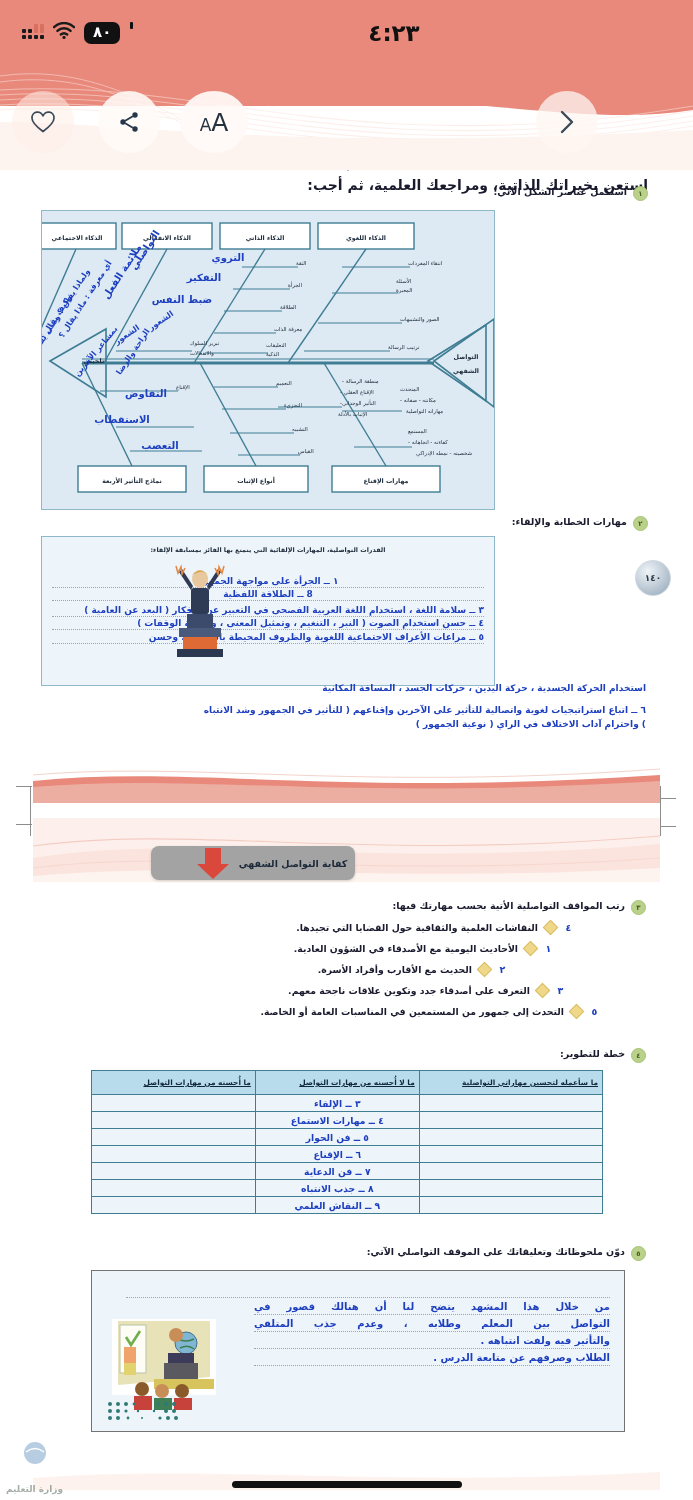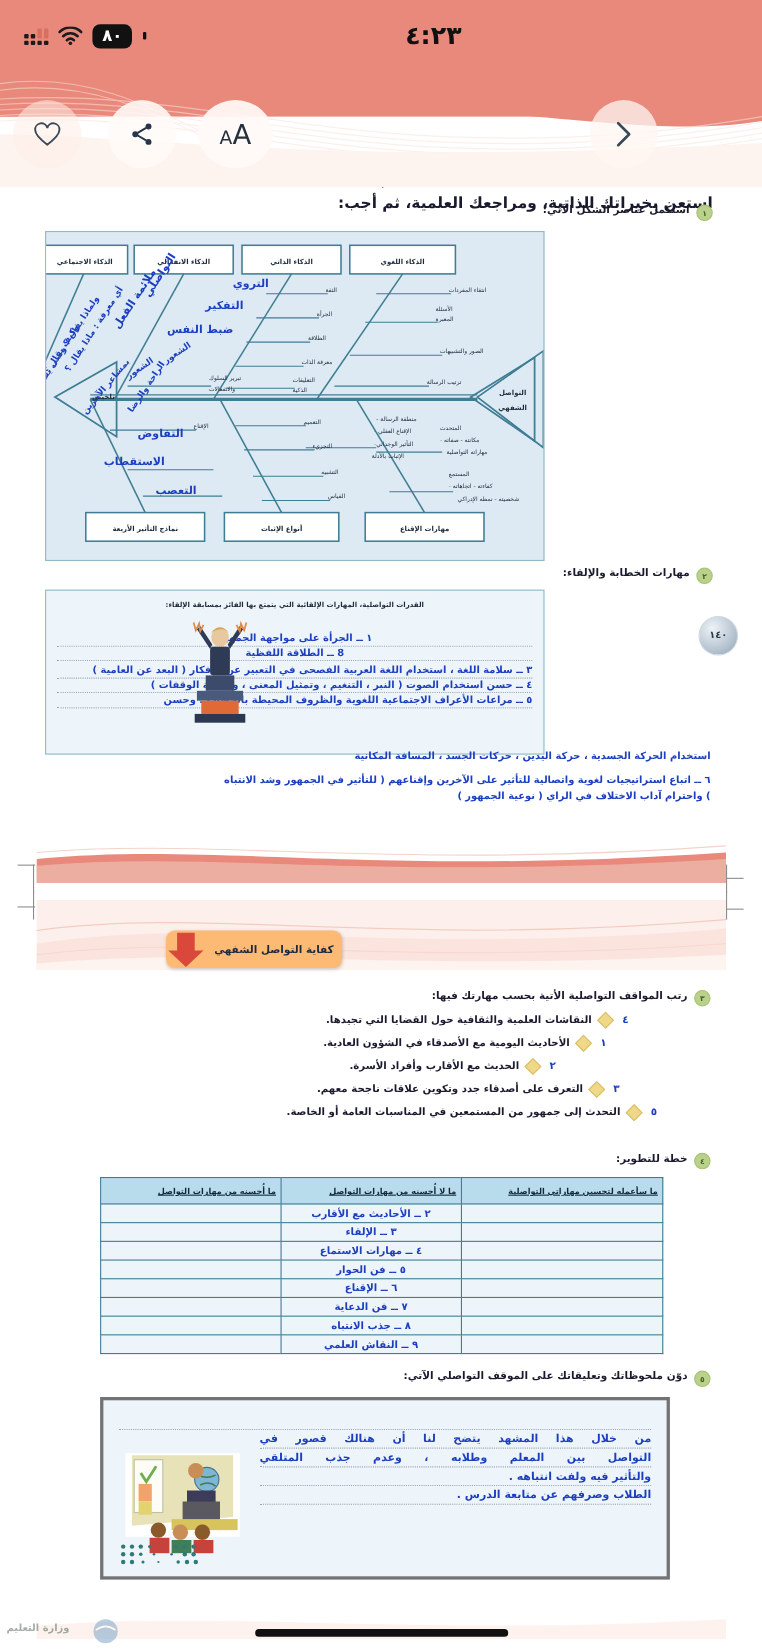--- a/index.html
+++ b/index.html
@@ -8,21 +8,21 @@
     background:#ffffff;
     font-family:"DejaVu Sans","Liberation Sans",sans-serif;
     position:relative;
   }
   
   #status-bar{
     position:absolute;top:0;left:0;width:693px;height:72px;
     background:#e8897b;
     z-index:40;
   }
-  #status-left{position:absolute;left:22px;top:22px;display:flex;align-items:center;gap:9px;}
+  #status-left{position:absolute;left:22px;top:22px;display:flex;align-items:flex-start;gap:9px;}
   .battery{
     background:#111;color:#fff;border-radius:7px;
     font-size:15px;font-weight:700;padding:2px 9px 3px;
     line-height:1.1;letter-spacing:0.5px;
   }
   .battery-nub{width:3px;height:7px;background:#111;border-radius:1px;margin-inline-end:1px;}
   .wifi-icon{width:22px;height:17px;position:relative;}
   .sig-icon{display:flex;align-items:flex-end;gap:2px;height:17px;}
   .sig-col{display:flex;flex-direction:column;gap:2px;justify-content:flex-end;}
   .sig-d{width:4px;height:4px;background:#1b1b1b;border-radius:1px;}
@@ -108,22 +108,22 @@
   #page-badge{
     position:absolute;right:22px;top:560px;width:34px;height:34px;border-radius:50%;
     background:radial-gradient(circle at 35% 30%,#eef3f7,#aebdcb 70%,#8b9aa8);
     border:1.5px solid #cfd8e0;
     display:flex;align-items:center;justify-content:center;
     font-size:9px;color:#2e3d4d;font-weight:700;z-index:20;
   }
   
   #banner{
     position:absolute;left:118px;top:28px;width:160px;height:34px;
-    background:#fdba74;border-radius:8px;box-shadow:0 1px 3px rgba(0,0,0,.16);
-    display:flex;align-items:center;z-index:15;
+    background:#a3a3a3;border-radius:8px;box-shadow:0 1px 3px rgba(0,0,0,.16);
+    display:flex;align-items:center;z-index:15;padding-left:44px;
   }
   #banner-text{
     flex:1;text-align:center;font-size:9.5px;font-weight:700;color:#1c2a3a;
     padding-right:4px;
   }
   #banner-arrow{width:40px;height:34px;position:relative;}
   
   .ord-row{display:flex;align-items:center;justify-content:flex-start;gap:7px;color:#1a1a2e;font-size:9.3px;font-weight:700;}
   .ord-num{width:11px;text-align:center;color:#1d3fbf;font-size:9.5px;font-weight:700;}
   .ord-dia{width:9px;height:9px;background:#f0d88a;transform:rotate(45deg);border:1px solid #d9be63;flex:0 0 auto;}
@@ -138,32 +138,32 @@
   }
   #plan-table td{
     border:1px solid #3f7d93;height:16px;font-size:9.2px;
     color:#1d3fbf;font-weight:700;text-align:center;padding:0 4px;
     vertical-align:middle;
   }
   #plan-table td.blank{background:#eef5fa;}
   
   #notes-box{
     position:absolute;left:58px;top:452px;width:512px;height:160px;
-    background:#eef5fa;border:3px solid #737373;overflow:hidden;
+    background:#eef5fa;border:1px solid #737373;overflow:hidden;padding-left:20px;
   }
   .nt-line{
     font-size:10px;color:#1d3fbf;font-weight:700;
     border-bottom:1px dotted #9aa7b5;
     margin:0 14px;padding:3px 0 2px;text-align:justify;text-align-last:justify;
   }
   .nt-line.spacer{color:transparent;}
   #classroom-img{position:absolute;left:18px;top:46px;width:108px;height:96px;}
   .dotpat{position:absolute;left:14px;bottom:8px;width:76px;height:22px;}
   
-  #footer-logo{position:absolute;left:6px;bottom:6px;display:flex;align-items:center;gap:20px;opacity:.55;}
+  #footer-logo{position:absolute;left:6px;bottom:6px;display:flex;align-items:center;gap:20px;opacity:.55;flex-direction:column;}
   #footer-logo .lbl{font-size:9px;color:#5a6b5f;font-weight:700;}
   #home-indicator{
     position:absolute;bottom:12px;left:50%;transform:translateX(-50%);
     width:230px;height:7px;border-radius:4px;background:#111;z-index:70;
   }
 </style>
 </head>
 <body>
 
 <div id="status-bar">
@@ -504,25 +504,20 @@
 
   <table id="plan-table" class="ar">
     <thead>
       <tr>
         <th style="width:36%">ما سأعمله لتحسين مهاراتي التواصلية</th>
         <th style="width:32%">ما لا أُحسنه من مهارات التواصل</th>
         <th style="width:32%">ما أُحسنه من مهارات التواصل</th>
       </tr>
     </thead>
     <tbody>
-      <tr>
-          <td class="blank"></td>
-          <td>٢ ــ الأحاديث مع الأقارب</td>
-          <td class="blank"></td>
-        </tr>
       <tr>
           <td class="blank"></td>
           <td>٣ ــ الإلقاء</td>
           <td class="blank"></td>
         </tr>
       <tr>
           <td class="blank"></td>
           <td>٤ ــ مهارات الاستماع</td>
           <td class="blank"></td>
         </tr>

